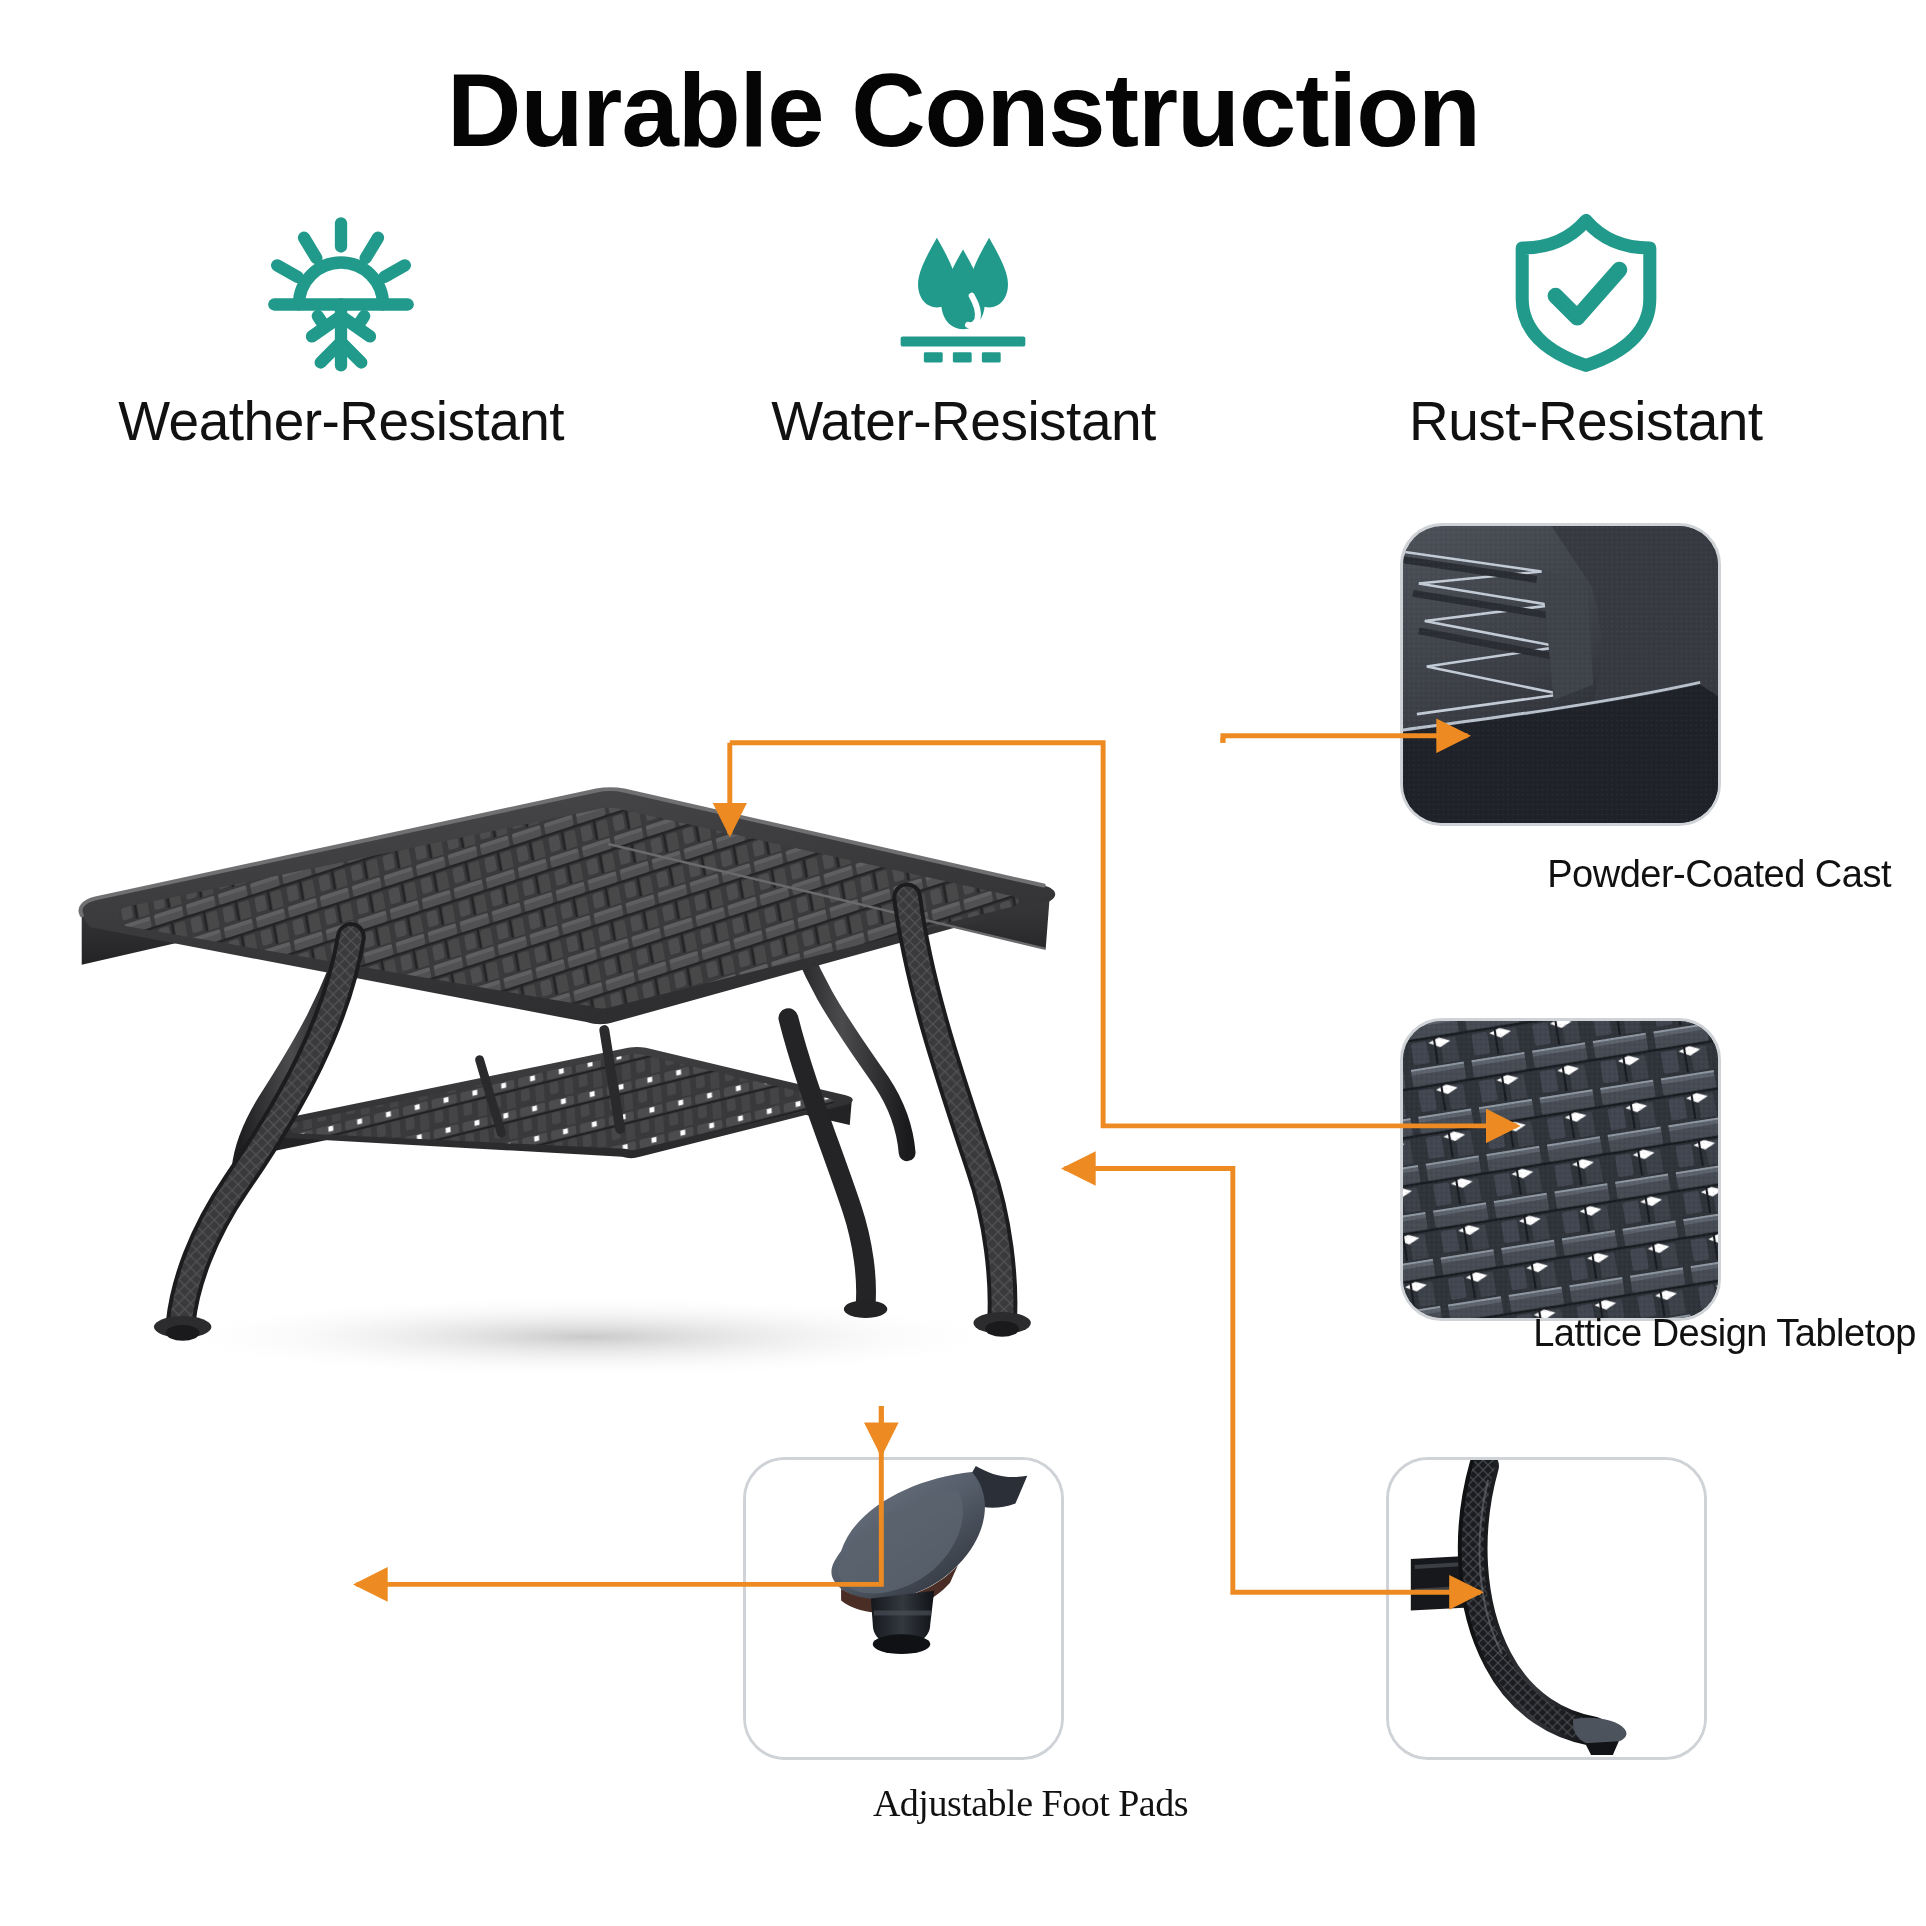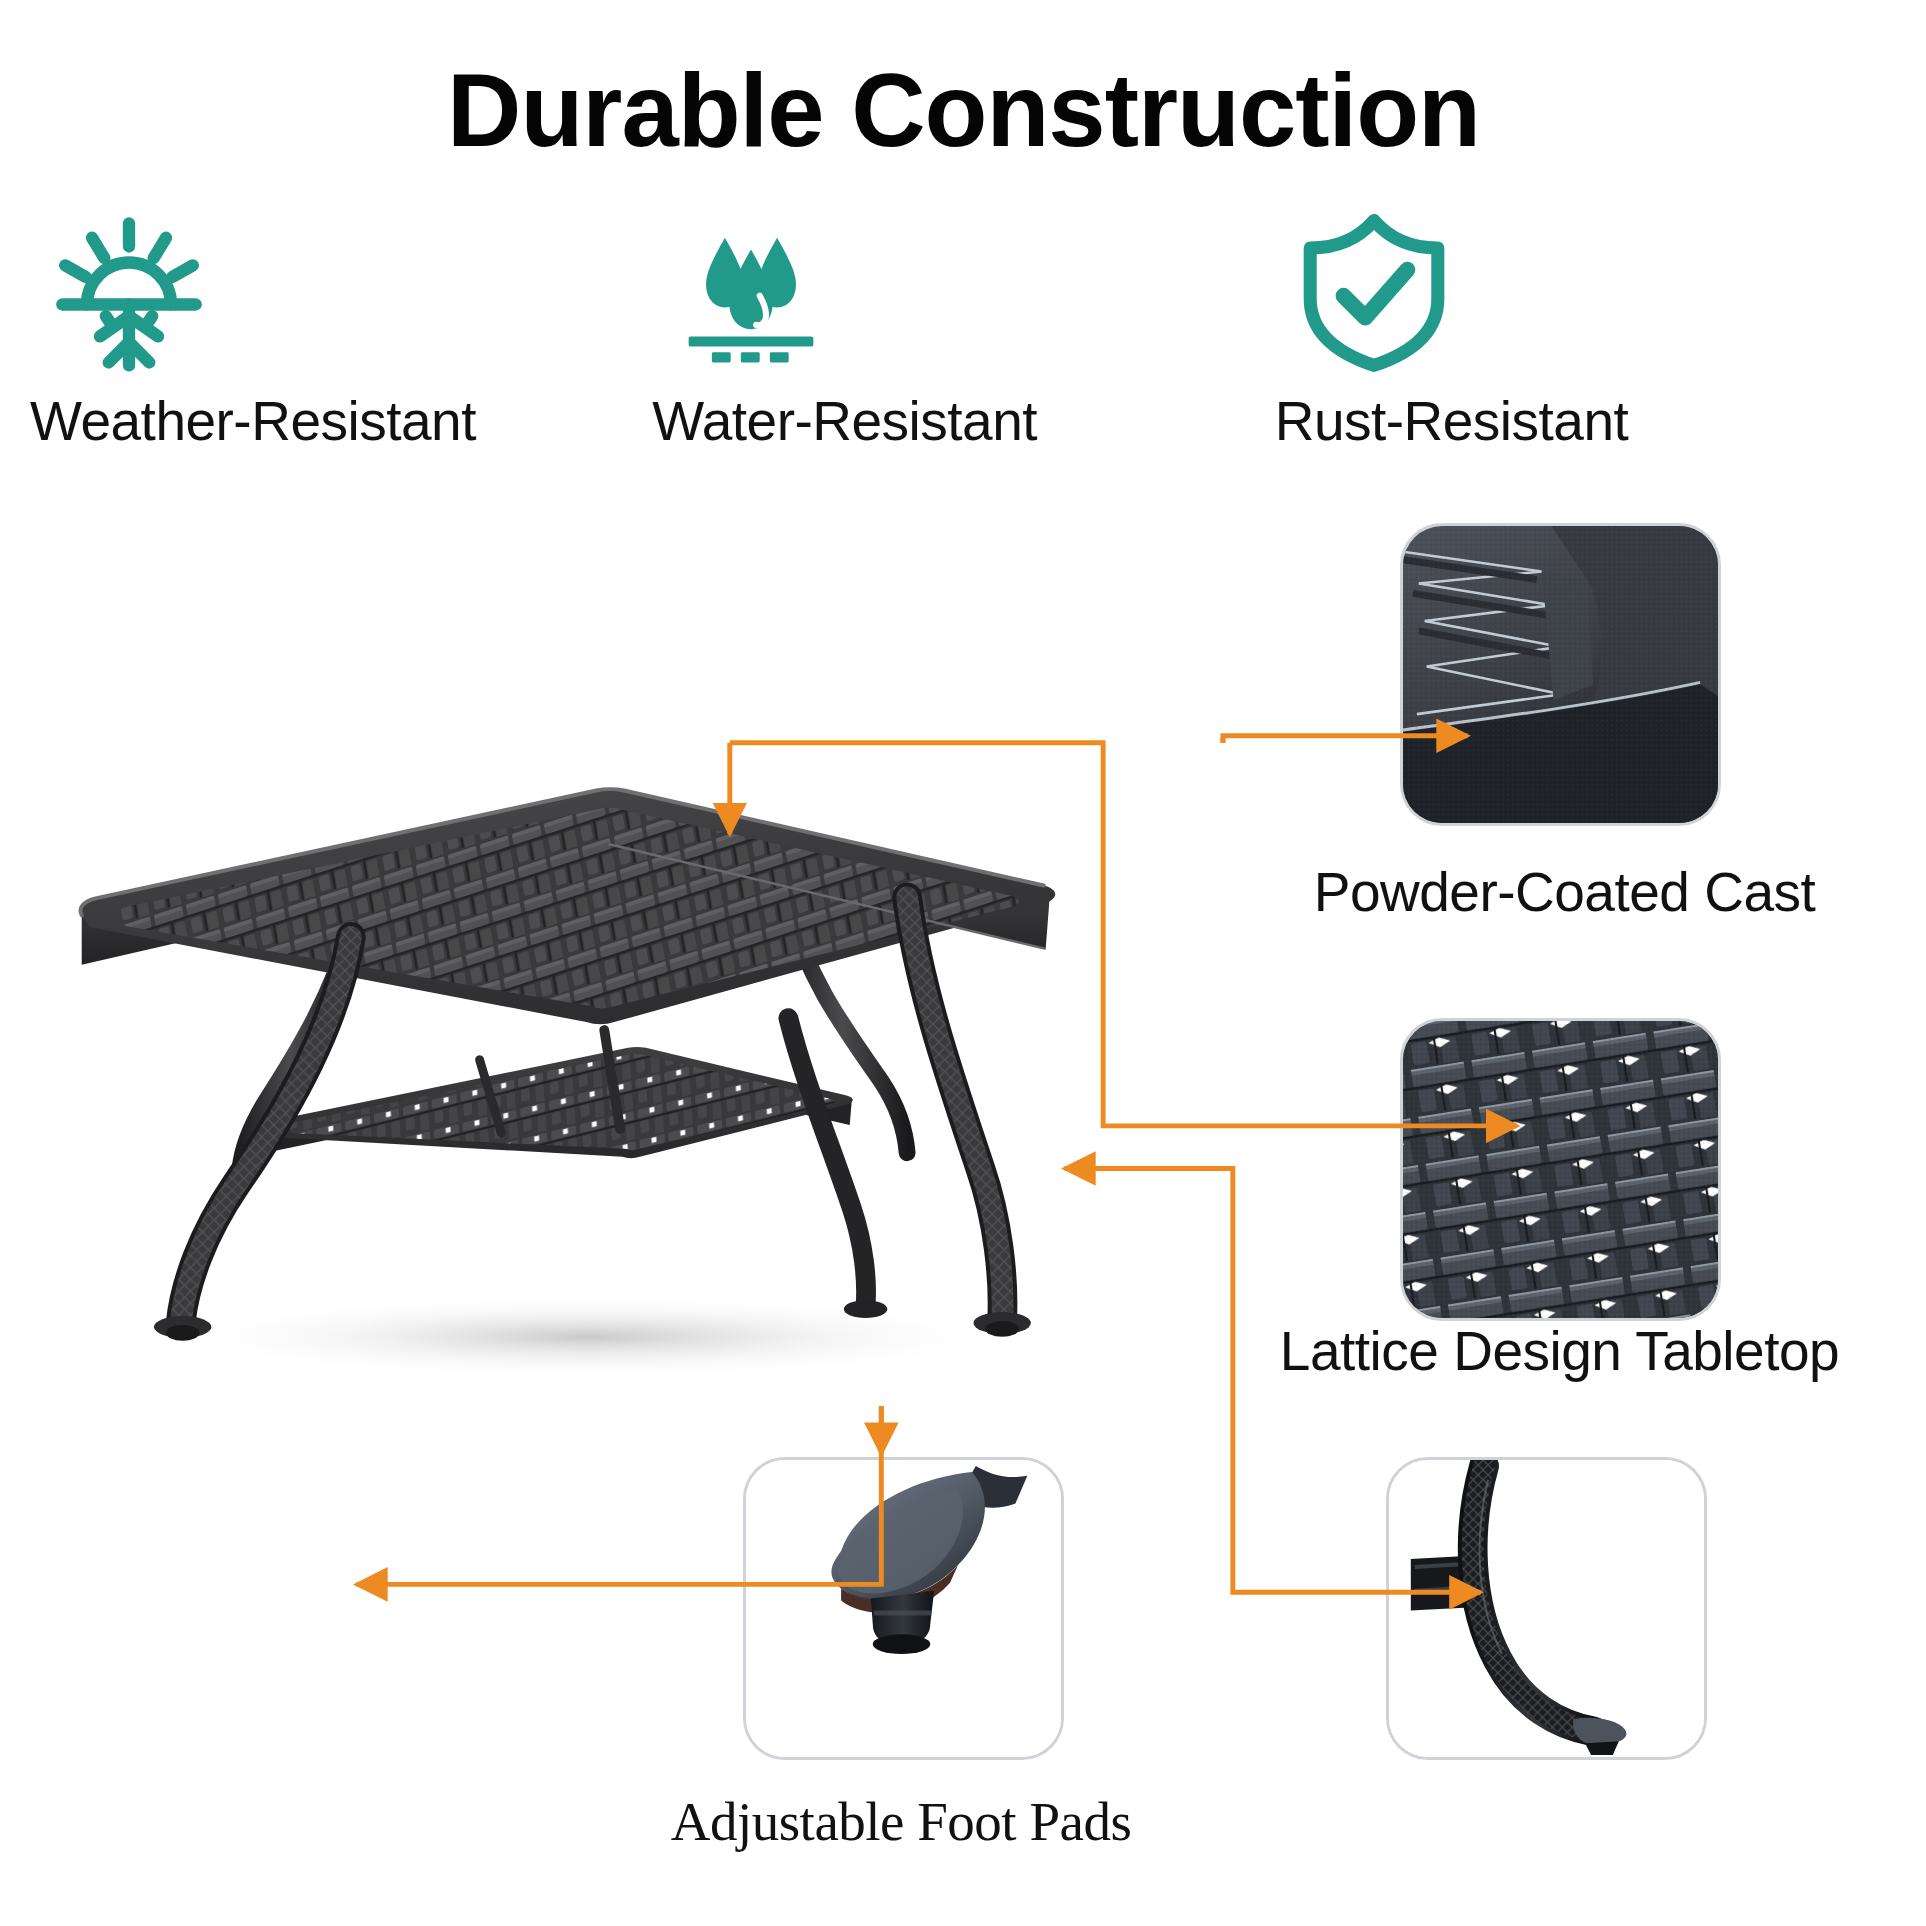--- a/index.html
+++ b/index.html
@@ -24,21 +24,21 @@
     line-height:1.05;
   }
 
   
   .features{
     position:absolute;left:30px;top:198px;width:1867px;height:287px;
     display:flex;
   }
   .feature{
     flex:1 1 0;
-    display:flex;flex-direction:column;justify-content:flex-start;
+    display:flex;flex-direction:column;align-items:center;justify-content:flex-start;
   }
   .feature .ico{
     height:183px;width:198px;
     display:flex;align-items:center;justify-content:center;
   }
   .feature .flabel{
     font-size:55px;
     color:#111;
     margin-top:8px;
     white-space:nowrap;
@@ -62,26 +62,25 @@
   .dbox svg{display:block;width:100%;height:100%;}
 
   #box-frame{left:1400px;top:523px;width:315px;height:297px;}
   #box-lattice{left:1400px;top:1018px;width:315px;height:297px;}
   #box-foot{left:743px;top:1457px;width:315px;height:297px;}
   #box-legs{left:1386px;top:1457px;width:315px;height:297px;}
 
   
   .caption{
     position:absolute;
-    font-size:55px;
+    font-size:38px;
     color:#111;
-    text-align:center;
+    text-align:right;
     line-height:1.15;
     letter-spacing:-0.5px;
-    margin-top:8px;
   }
   #cap-frame{left:1238px;top:853px;width:653px;}
   #cap-lattice{left:1203px;top:1312px;width:713px;}
   #cap-foot{left:614px;top:1782px;width:574px;font-family:Liberation Serif, serif;}
   #cap-legs{left:1228px;top:1782px;width:653px;}
 
   
   .connectors{position:absolute;left:0;top:0;width:1927px;height:1927px;pointer-events:none;}
 </style>
 </head>

